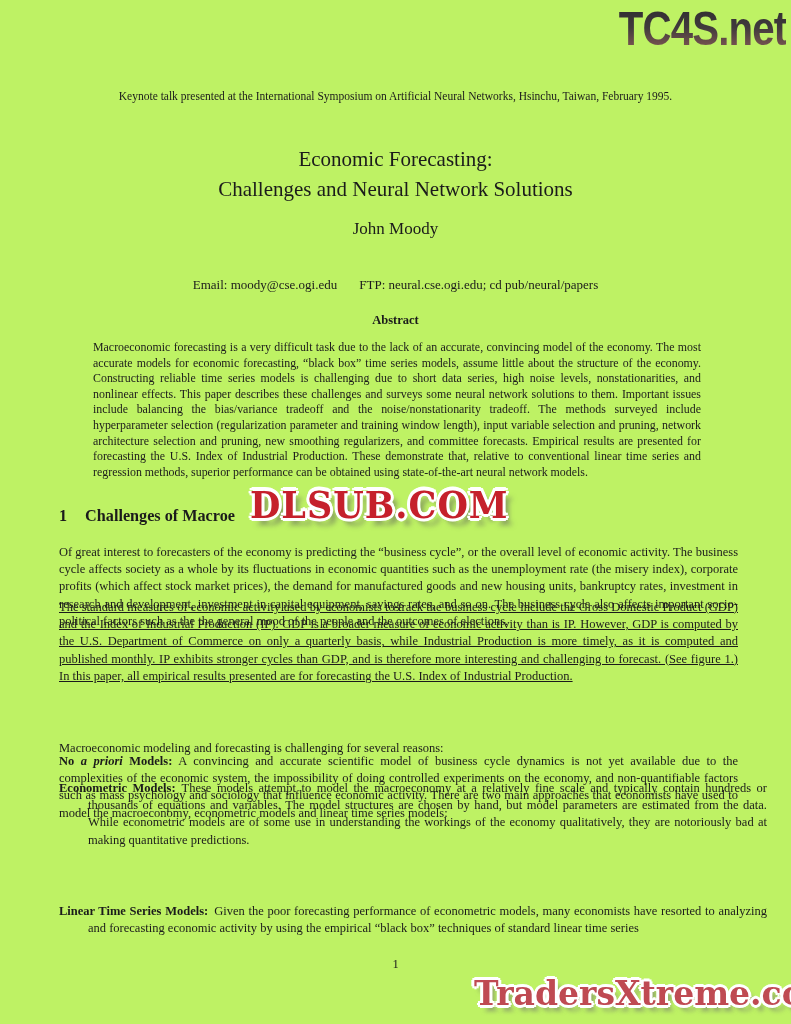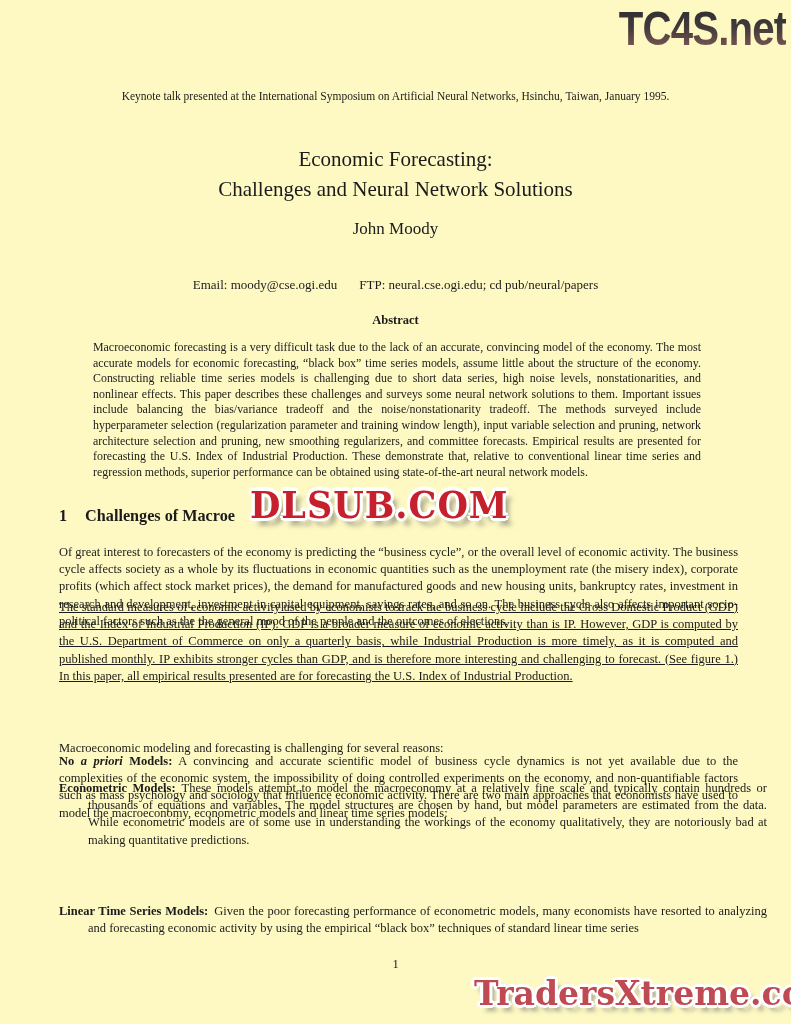--- a/index.html
+++ b/index.html
@@ -1,21 +1,21 @@
 <!DOCTYPE html>
 <html><head>
 <meta charset="utf-8">
 <style>
   html, body { margin: 0; padding: 0; background: #777; }
   .page {
     position: relative;
     width: 791px;
     height: 1024px;
     margin: 0 auto;
-    background: #fef9c3;
+    background: #bef264;
     overflow: hidden;
     font-family: "Liberation Serif", "DejaVu Serif", serif;
     color: #1b1b1b;
   }
   .abs { position: absolute; }
   .center { left: 0; width: 100%; text-align: center; }
 
   
   .tc4s {
     top: 4px; right: 5px;
@@ -106,21 +106,21 @@
 </style>
 </head>
 <body>
 
 <div class="page">
 
   <div class="abs tc4s">TC4S.net</div>
   <div class="abs dlsub">DLSUB.COM</div>
   <div class="abs traders">TradersXtreme.com</div>
 
-  <div class="abs center note">Keynote talk presented at the International Symposium on Artificial Neural Networks, Hsinchu, Taiwan, January 1995.</div>
+  <div class="abs center note">Keynote talk presented at the International Symposium on Artificial Neural Networks, Hsinchu, Taiwan, February 1995.</div>
   <div class="abs center title1">Economic Forecasting:</div>
   <div class="abs center title2">Challenges and Neural Network Solutions</div>
   <div class="abs center author">John Moody</div>
   <div class="abs center contact">
     <span>Email: moody@cse.ogi.edu</span><span class="gap"></span><span>FTP: neural.cse.ogi.edu; cd pub/neural/papers</span>
   </div>
 
   <div class="abs center abshead">Abstract</div>
   <div class="abs absbody">Macroeconomic forecasting is a very difficult task due to the lack of an accurate, convincing model of the economy. The most accurate models for economic forecasting, “black box” time series models, assume little about the structure of the economy. Constructing reliable time series models is challenging due to short data series, high noise levels, nonstationarities, and nonlinear effects. This paper describes these challenges and surveys some neural network solutions to them. Important issues include balancing the bias/variance tradeoff and the noise/nonstationarity tradeoff. The methods surveyed include hyperparameter selection (regularization parameter and training window length), input variable selection and pruning, network architecture selection and pruning, new smoothing regularizers, and committee forecasts. Empirical results are presented for forecasting the U.S. Index of Industrial Production. These demonstrate that, relative to conventional linear time series and regression methods, superior performance can be obtained using state-of-the-art neural network models.</div>
 

